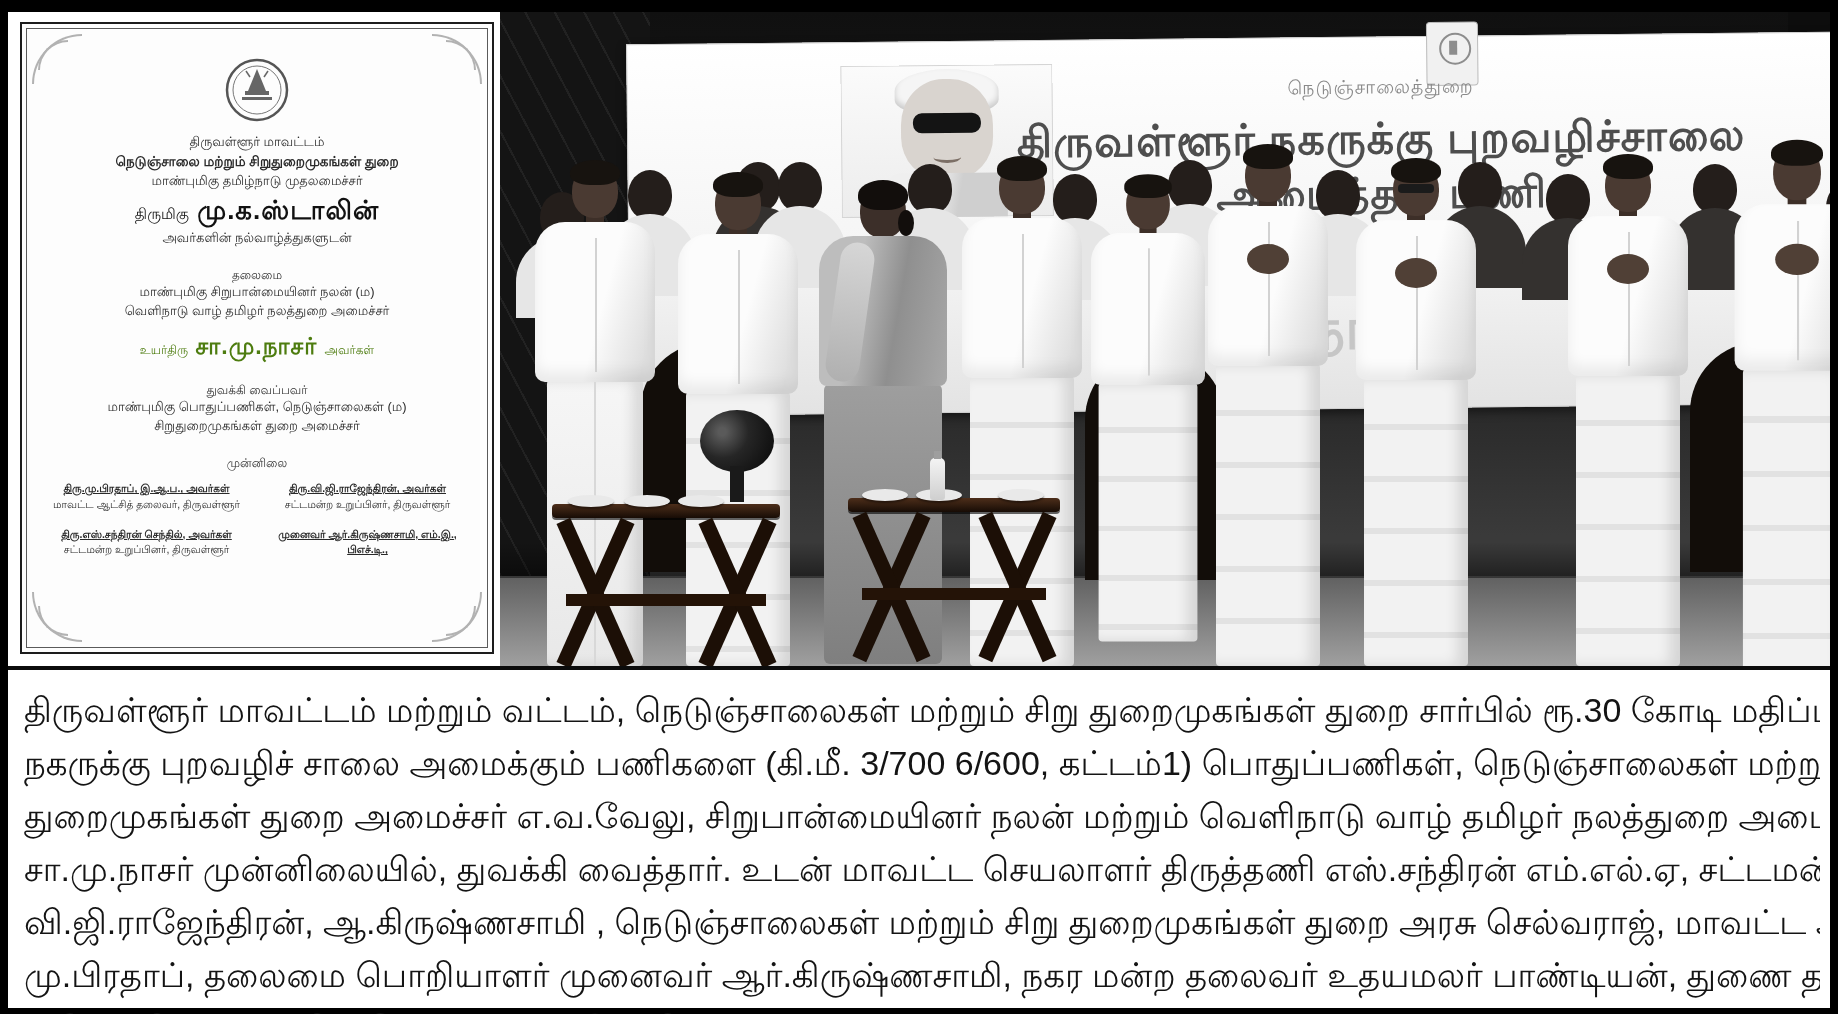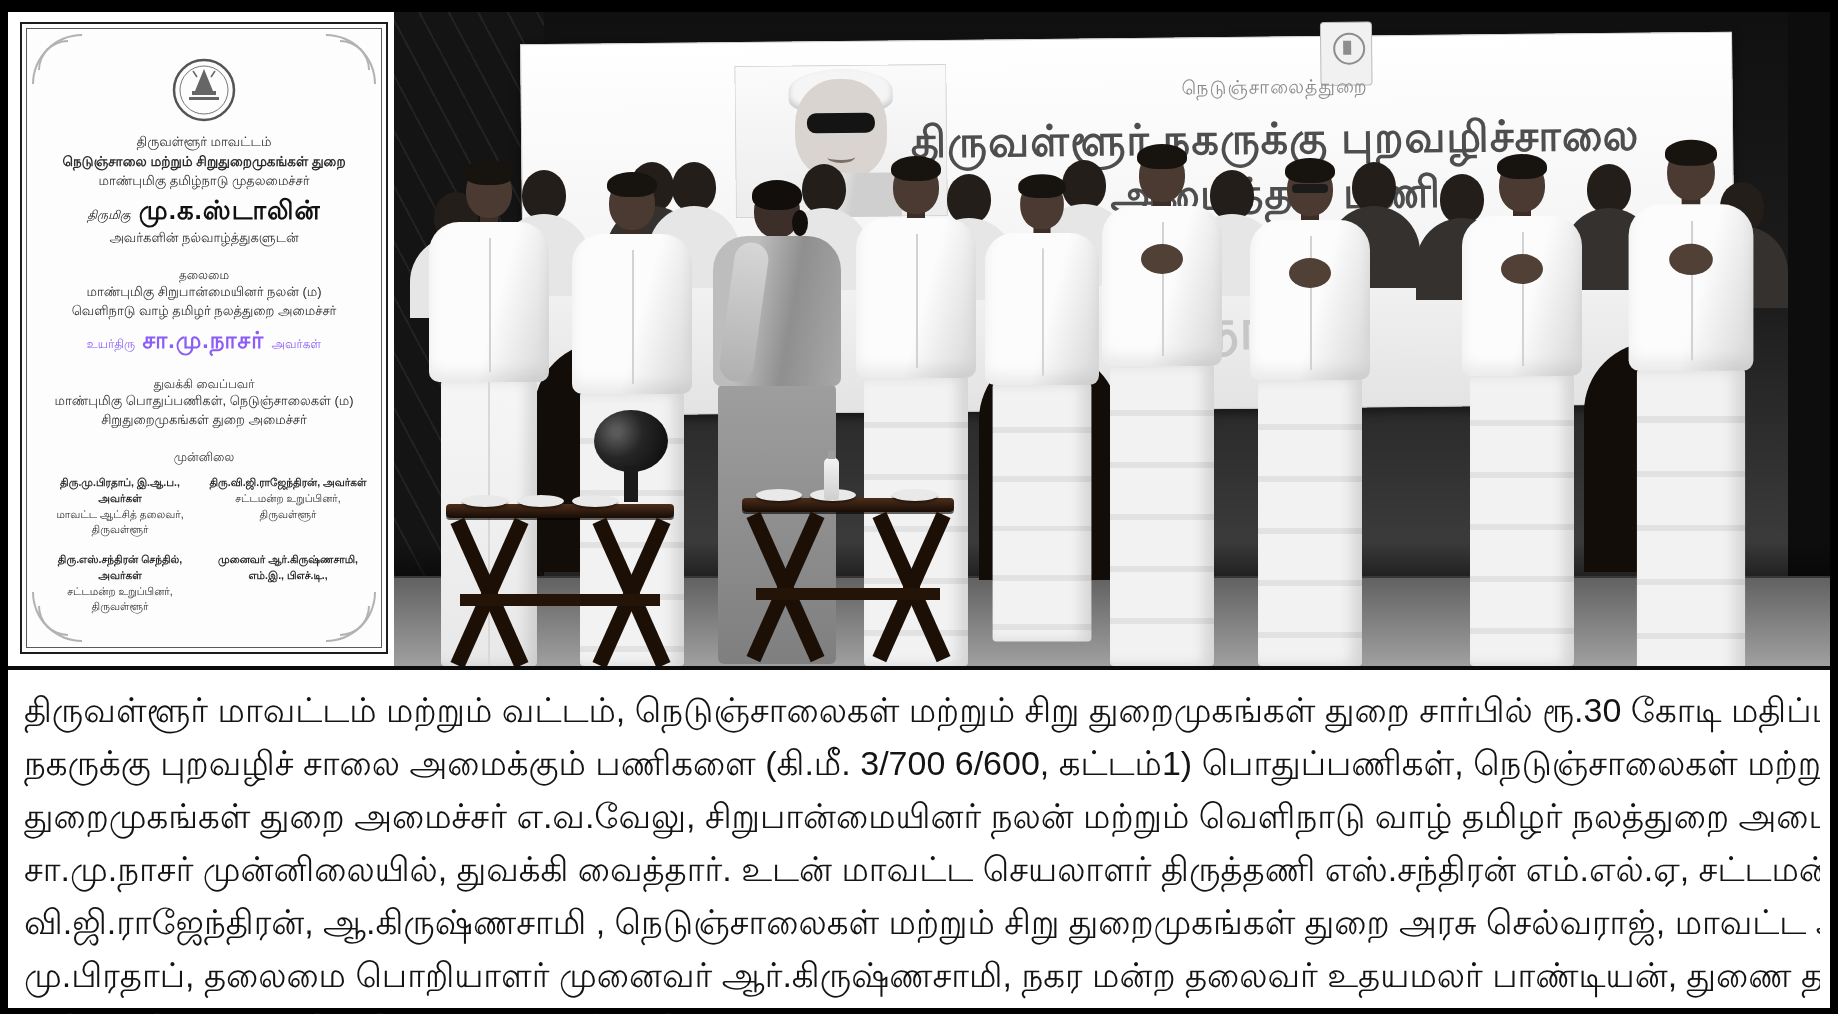--- a/index.html
+++ b/index.html
@@ -3,45 +3,45 @@
 <meta charset="utf-8">
 <style>
   html,body { margin:0; padding:0; background:#444; }
   * { box-sizing:border-box; font-family:"Liberation Sans","DejaVu Sans",sans-serif; }
 
   .frame { position:relative; width:1838px; height:1014px; background:#000; overflow:hidden; }
   .inner { position:absolute; left:8px; top:12px; right:8px; bottom:6px; background:#fff; }
 
   
   .top { position:absolute; left:0; top:0; right:0; height:658px; display:flex; border-bottom:4px solid #0c0c0c; background:#fff; }
-  .card-wrap { width:386px; padding:10px 6px 12px 12px; background:#fff; }
+  .card-wrap { width:492px; padding:10px 6px 12px 12px; background:#fff; }
 
   
   .card { position:relative; height:100%; border:2px solid #1c1c1c; background:#fdfdfd; }
   .card-inner { position:absolute; inset:4px; border:1px solid #5a5a5a; padding:20px 14px; text-align:center; color:#2a2a2a; overflow:hidden; }
   .orn { position:absolute; width:64px; height:64px; z-index:1; opacity:.75; }
   .orn:before, .orn:after { content:""; position:absolute; border:2px solid #9a9a9a; border-right:none; border-bottom:none; }
   .orn:before { left:4px; top:4px; width:48px; height:48px; border-top-left-radius:100%; }
   .orn:after  { left:10px; top:10px; width:28px; height:28px; border-top-left-radius:100%; }
   .orn.tl { left:6px; top:6px; }
   .orn.tr { right:6px; top:6px; transform:rotate(90deg); }
   .orn.br { right:6px; bottom:6px; transform:rotate(180deg); }
   .orn.bl { left:6px; bottom:6px; transform:rotate(270deg); }
 
   .emblem { margin:8px auto 10px; display:block; }
   .ln-s   { font-size:13px; line-height:1.45; }
   .ln-b   { font-size:13.5px; font-weight:bold; line-height:1.5; }
   .big-name { font-size:26px; font-weight:bold; letter-spacing:1px; color:#111; margin-top:4px; }
-  .big-name .pre, .big-name .suf { font-size:12px; font-weight:normal; letter-spacing:0;font-style:italic; }
-  .mid-name { font-size:23px; font-weight:bold; letter-spacing:1px; color:#8b5cf6; margin-top:7px; }
+  .big-name .pre, .big-name .suf { font-size:15px; font-weight:normal; letter-spacing:0; }
+  .mid-name { font-size:23px; font-weight:bold; letter-spacing:1px; color:#4d7c0f; margin-top:13px; }
   .mid-name .pre, .mid-name .suf { font-size:12px; font-weight:normal; letter-spacing:0; }
   .sec-head { font-size:12px; margin-top:20px; color:#333; }
   .gap-lg { margin-top:20px; }
   .presence-grid { display:grid; grid-template-columns:1fr 1fr; column-gap:10px; row-gap:14px; margin-top:10px; font-size:10.5px; line-height:1.5; }
-  .pb-name { font-weight:bold; }
+  .pb-name { font-weight:bold;text-decoration:underline; }
 
   
   .photo { position:relative; flex:1; background:linear-gradient(180deg,#101010 0%,#1d1d1d 45%,#3a3a3a 80%); overflow:hidden; }
   .backdrop-left { position:absolute; left:0; top:0; width:150px; bottom:90px;
       background:repeating-linear-gradient(62deg, rgba(255,255,255,.06) 0 2px, rgba(0,0,0,0) 2px 26px), #141414; }
   .backdrop-right { position:absolute; right:0; top:0; width:42px; bottom:90px; background:#0d0d0d; }
   .floor { position:absolute; left:0; right:0; bottom:0; height:90px; background:linear-gradient(#606060,#a0a0a0); }
   .floor-shadow { position:absolute; left:0; right:0; bottom:88px; height:36px; background:linear-gradient(rgba(0,0,0,0),rgba(0,0,0,.45)); }
 
   .banner { position:absolute; left:128px; top:26px; width:1212px; height:372px; z-index:1;

